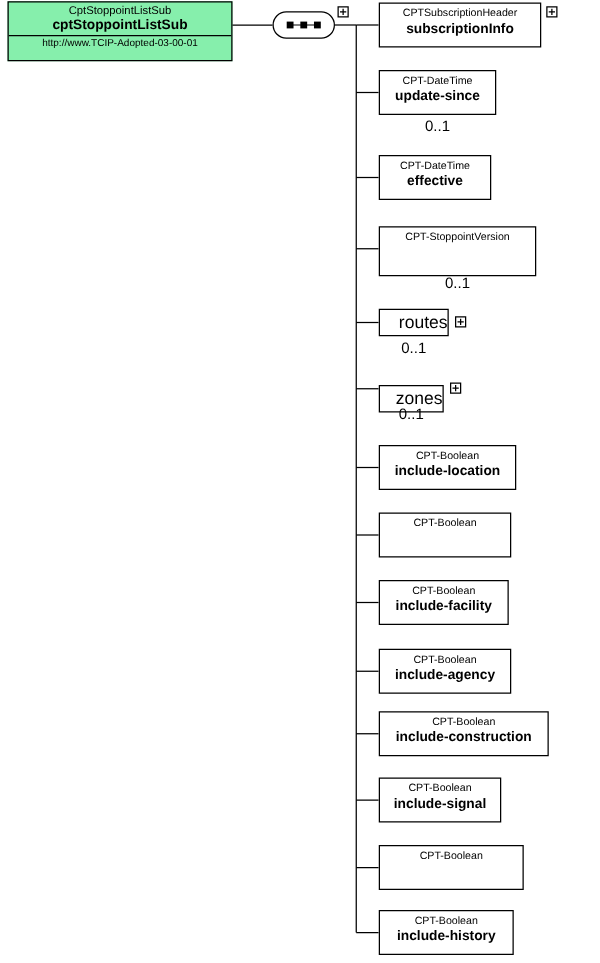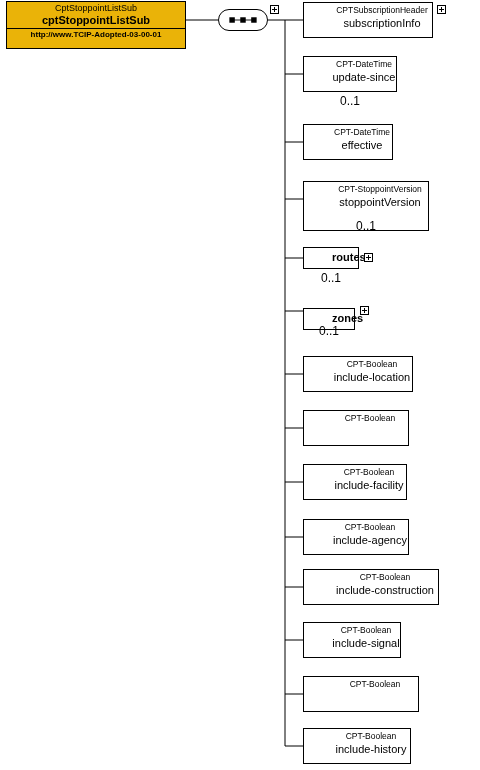--- a/index.html
+++ b/index.html
@@ -17,21 +17,21 @@
   #canvas {
     position: absolute;
     left: 0; top: 0;
     width: 480px;
     height: 770px;
   }
   
   .root-box {
     position: absolute;
     border: 1px solid #000;
-    background: #eab308;
+    background: #86efac;
     box-sizing: border-box;
   }
   .root-type {
     text-align: center;
     font-size: 9px;
     color: #000;
     line-height: 11px;
     padding-top: 1px;
   }
   .root-name {
@@ -39,21 +39,20 @@
     font-size: 11px;
     font-weight: bold;
     color: #000;
     line-height: 13px;
   }
   .root-ns {
     text-align: center;
     font-size: 8px;
     color: #000;
     line-height: 11px;
-    font-weight: bold;
   }
   .root-sep {
     border-top: 1px solid #000;
     margin: 1px 0 0 0;
     height: 0;
   }
   
   .seq-node {
     position: absolute;
     width: 50px;
@@ -68,40 +67,39 @@
     left: 0; top: 0;
     width: 100%;
     height: 100%;
   }
   
   .el-box {
     position: absolute;
     border: 1px solid #000;
     background: #fff;
     box-sizing: border-box;
-    padding-left: 28px;
   }
   .el-type {
     text-align: center;
     font-size: 8.5px;
     color: #000;
     line-height: 12px;
     padding-top: 1px;
   }
   .el-name {
     text-align: center;
     font-size: 11px;
+    font-weight: bold;
+    color: #000;
+    line-height: 15px;
+  }
+  .el-name-only {
+    text-align: right;
+    font-size: 14px;
     font-weight: normal;
-    color: #000;
-    line-height: 15px;
-  }
-  .el-name-only {
-    text-align: left;
-    font-size: 11px;
-    font-weight: bold;
     color: #000;
     line-height: 18px;
   }
   .occurs {
     position: absolute;
     font-size: 12px;
     color: #000;
     text-align: center;
     width: 40px;
   }
@@ -196,23 +194,22 @@
     <div class="el-type">CPT-DateTime</div>
     <div class="el-name">update-since</div>
   </div>
   <div class="occurs" style="left:330px; top:94px;">0..1</div>
 
   <div class="el-box" style="left:303px; top:124px; width:90px; height:36px;">
     <div class="el-type">CPT-DateTime</div>
     <div class="el-name">effective</div>
   </div>
 
-  <div class="el-box" style="left:303px; top:181px; width:126px; height:50px;">
+  <div class="el-box" style="left:303px; top:181px; width:126px; height:40px;">
     <div class="el-type">CPT-StoppointVersion</div>
-    <div class="el-name">stoppointVersion</div>
   </div>
   <div class="occurs" style="left:346px; top:219px;">0..1</div>
 
   <div class="el-box" style="left:303px; top:247px; width:56px; height:22px;">
     <div class="el-name-only">routes</div>
   </div>
   <div class="plus" style="left:364px; top:253px;"></div>
   <div class="occurs" style="left:311px; top:271px;">0..1</div>
 
   <div class="el-box" style="left:303px; top:308px; width:52px; height:22px;">

